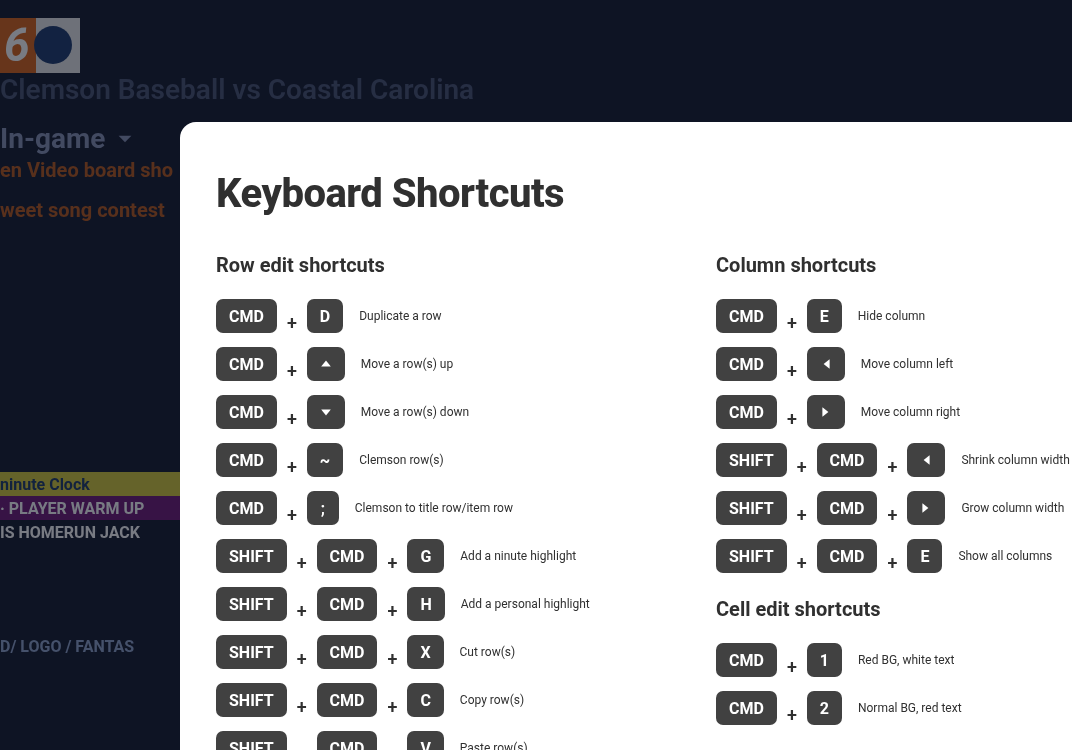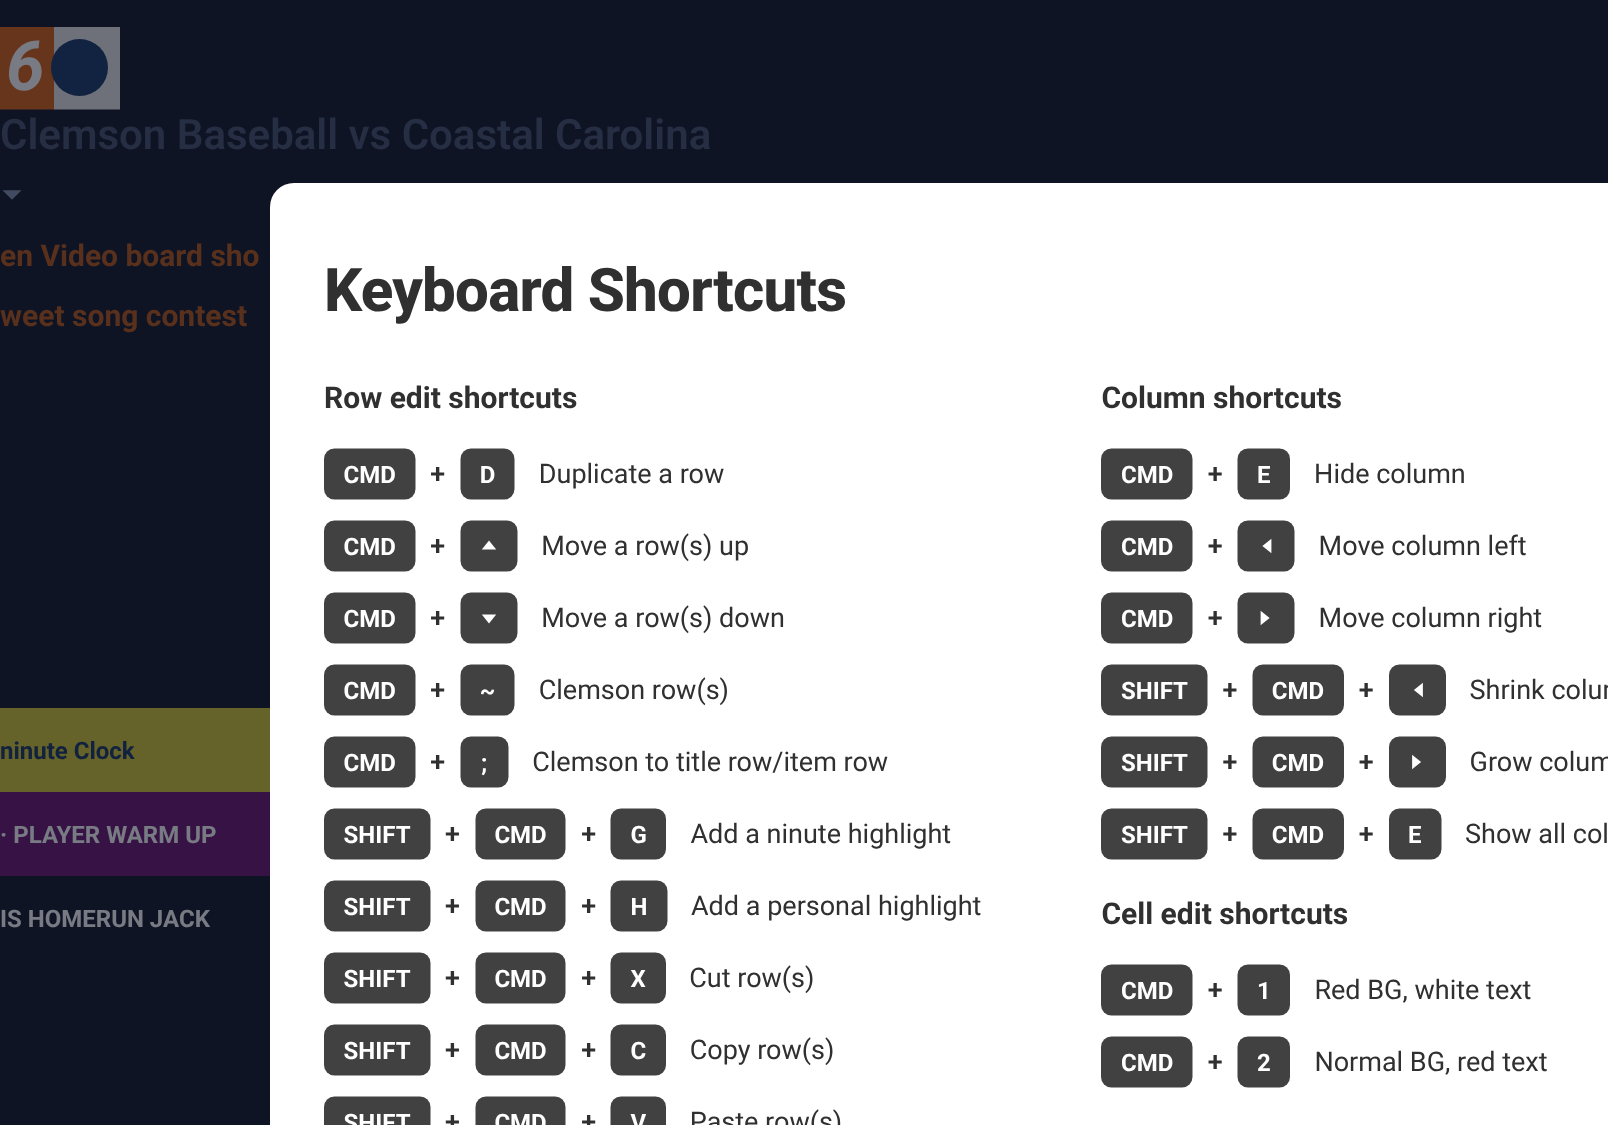--- a/index.html
+++ b/index.html
@@ -50,21 +50,21 @@
   .bg-state { display:flex; align-items:center; gap:12px; margin-top:16px; font-size:28px; font-weight:700; color:#8792b3;}
   .bg-state svg { width:16px; height:16px; fill:#8792b3;}
   .bg-sidebar {
     position:absolute; left:0; top:150px;
     width:190px;
     color:#7c8aaf;
   }
   .bg-open { font-style:italic; font-weight:700; font-size:26px; color:#6f7b99; padding:12px 8px;}
   .bg-link { color:#b85a1b; font-weight:700; padding:8px 0; font-size:20px; white-space:nowrap;}
   .bg-rows { position:absolute; left:0; top:472px; width:182px;}
-  .bg-row { height:56px; display:flex; align-items:center; padding:0 8px 0 0; font-weight:700; color:#1e3a66; white-space:nowrap; overflow:hidden;}
+  .bg-row { height:24px; display:flex; align-items:center; padding:0 8px 0 0; font-weight:700; color:#1e3a66; white-space:nowrap; overflow:hidden;}
   .bg-row.yellow{ background:#d6cb3a;}
   .bg-row.blue{ background:#701a75; color:#fff;}
   .bg-row.darkblue{ color:#ffffff;}
   .bg-row.last{ color:#8fa3c9; margin-top:90px;}
 
   
   .dim {
     position:absolute; inset:0;
     background: rgba(10,14,30,0.55);
   }
@@ -78,48 +78,49 @@
     background:#fff;
     border-radius:16px 0 0 0;
     padding: 48px 36px 30px 36px;
   }
   .modal-title { font-size:40px; font-weight:800; color:#303030; letter-spacing:-0.5px; margin-bottom:36px;}
   .cols { display:flex; gap:80px;}
   .col { flex:0 0 auto; min-width:420px;}
   .section-title { font-size:20px; font-weight:700; color:#303030; margin-bottom:22px;}
   .section-title.mt { margin-top:24px;}
   .shortcut-row { display:flex; align-items:center; gap:10px; margin-bottom:14px;}
-  .keys { display:flex; align-items:center; gap:10px;}
+  .keys { display:flex; align-items:flex-end; gap:10px;}
   .key {
     background:#414141;
     color:#fff;
     font-weight:700;
     font-size:16px;
     padding:7px 13px;
     border-radius:7px;
     min-width:32px;
     text-align:center;
     display:flex; align-items:center; justify-content:center;
     height:34px;
   }
   .key.icon svg { width:12px; height:12px; fill:#fff;}
   .plus { font-weight:600; color:#303030; font-size:18px;}
-  .desc { font-size:18px; color:#303030; margin-left:6px;}
+  .desc { font-size:12px; color:#303030; margin-left:6px;}
 </style>
 </head>
 <body>
 
 <div class="bg-app">
   <div class="bg-header">
     <div class="bg-logo-block">
       <div class="bg-mascot"></div>
     </div>
     <div class="bg-titles">
       <div class="bg-event-title">Clemson Baseball vs Coastal Carolina</div>
       <div class="bg-state">
+        <span>In-game</span>
         <svg viewBox="0 0 10 10">
             <path d="M1 3l4 4 4-4z"></path>
           </svg>
       </div>
     </div>
   </div>
   <div class="bg-sidebar">
     <div class="bg-link">en Video board sho</div>
     <div class="bg-link">weet song contest</div>
   </div>

